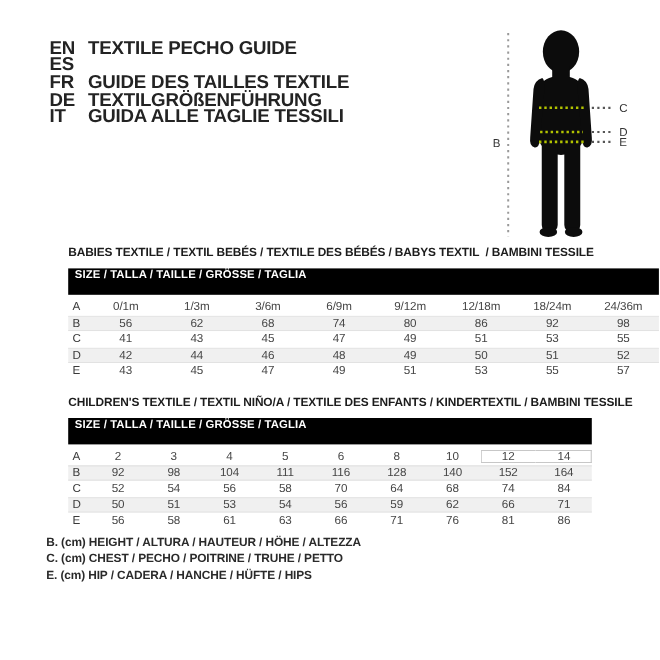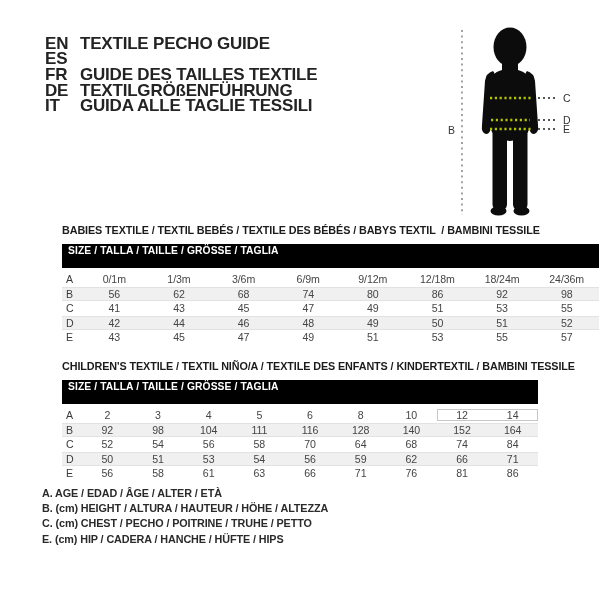--- a/index.html
+++ b/index.html
@@ -243,19 +243,18 @@
           <span class="cell">66</span>
           <span class="cell">71</span>
           <span class="cell">76</span>
           <span class="cell">81</span>
           <span class="cell">86</span>
         </div>
       </div>
   </section>
 
   <section class="legend">
-      <div class="legend-line">A. AGE / EDAD / ÂGE / ALTER / ETÀ</div>
       <div class="legend-line">B. (cm) HEIGHT / ALTURA / HAUTEUR / HÖHE / ALTEZZA</div>
       <div class="legend-line">C. (cm) CHEST / PECHO / POITRINE / TRUHE / PETTO</div>
       <div class="legend-line">E. (cm) HIP / CADERA / HANCHE / HÜFTE / HIPS</div>
     </section>
 
 </div>
 
 </body></html>

